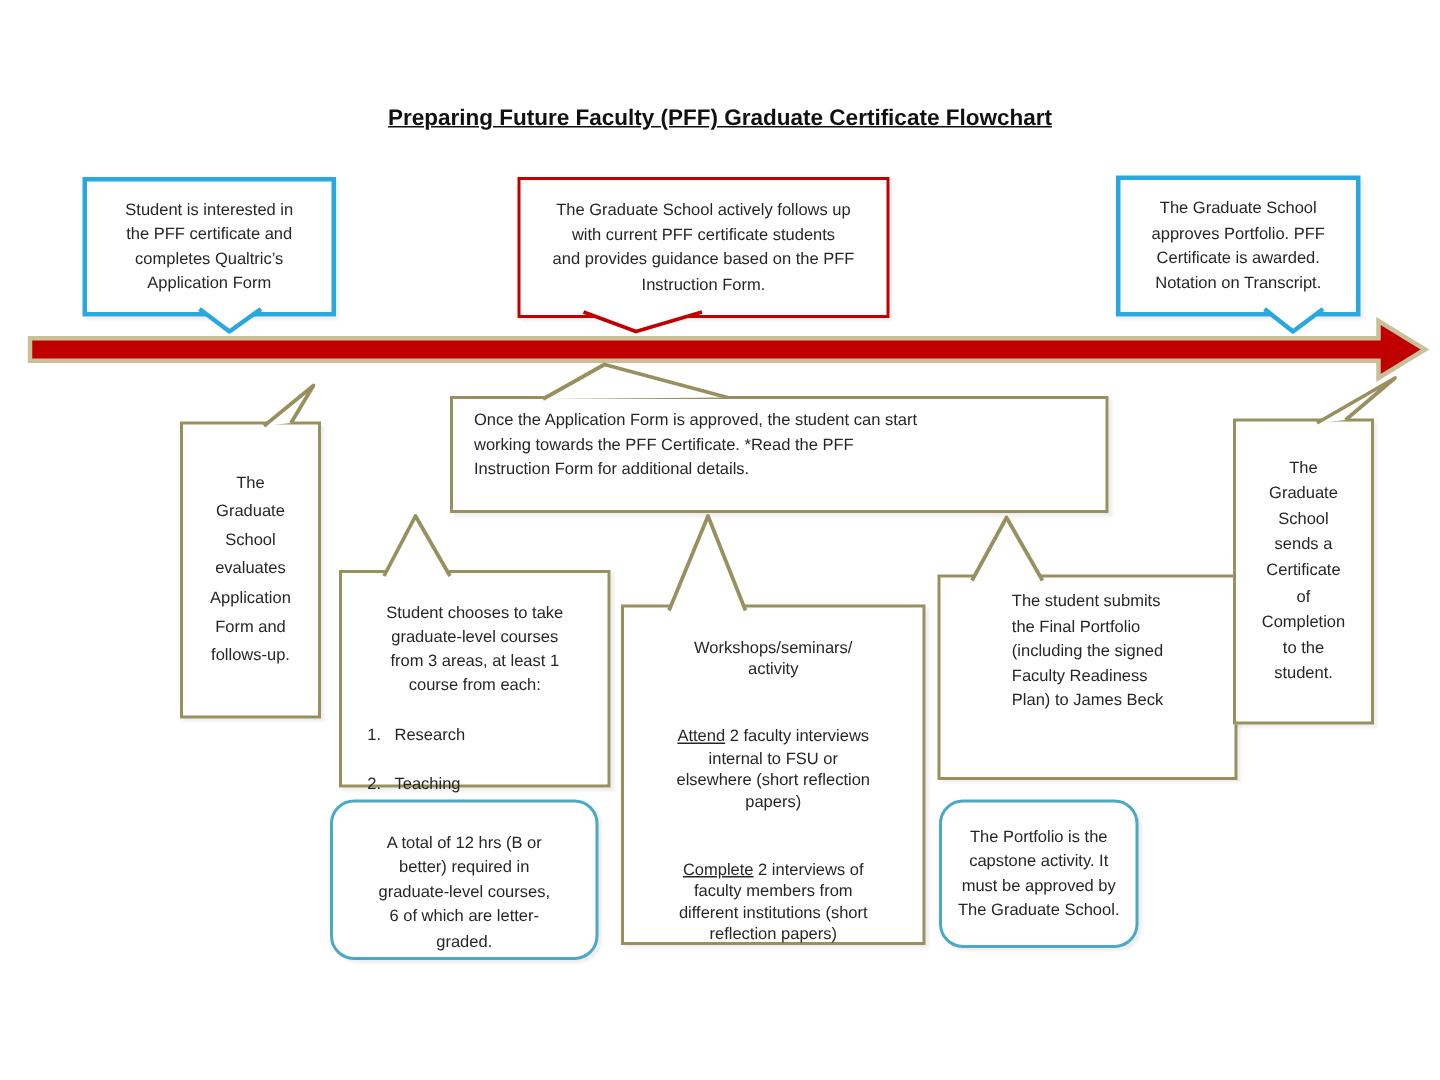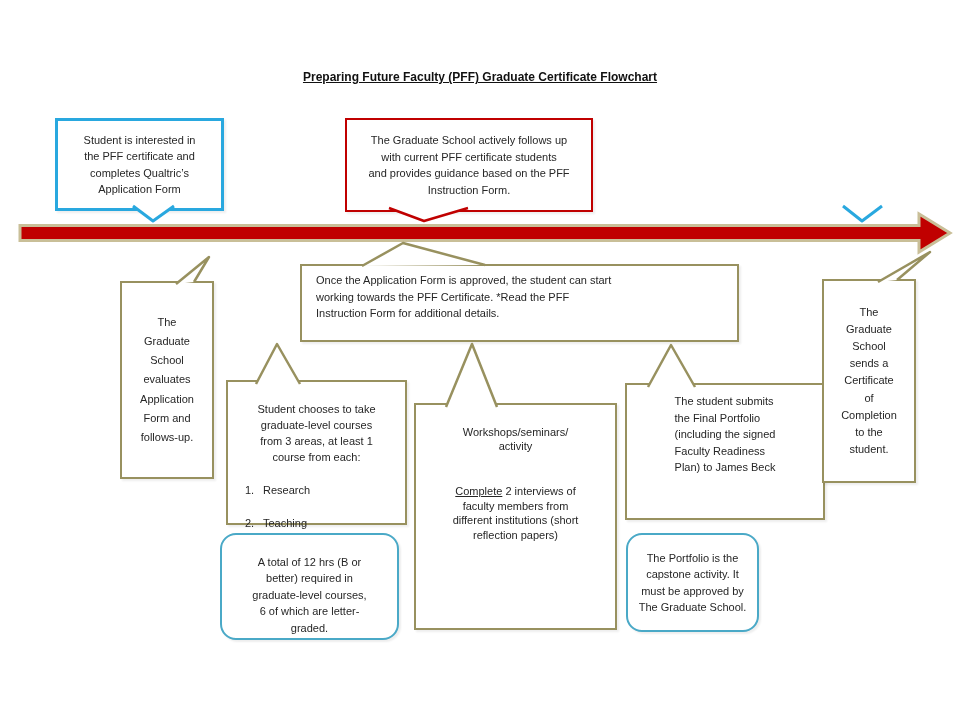--- a/index.html
+++ b/index.html
@@ -2,21 +2,21 @@
 <html><head>
 <meta charset="utf-8">
 <style>
   html,body{margin:0;padding:0;background:#e8e8e8;}
   .stage{
     position:relative;width:960px;height:720px;margin:0 auto;background:#ffffff;
     font-family:"Liberation Sans",sans-serif;color:#262626;overflow:hidden;
   }
   .title{
     position:absolute;left:0;top:70px;width:960px;text-align:center;
-    font-size:12px;font-weight:bold;text-decoration:underline;color:#111;
+    font-size:15px;font-weight:bold;text-decoration:underline;color:#111;
   }
   .box{
     position:absolute;box-sizing:border-box;background:#fff;
     display:flex;align-items:center;justify-content:center;
     text-align:center;white-space:pre-line;line-height:1.5;font-size:11px;
     box-shadow:2px 2px 2px rgba(0,0,0,0.07);
     z-index:1;
   }
   .left-align{justify-content:flex-start;text-align:left;align-items:flex-start;}
   .blue-callout{border:3px solid #29a8df;}
@@ -57,20 +57,26 @@
 the PFF certificate and
 completes Qualtric’s
 Application Form</span>
   </div>
   <div class="box red-callout" id="box-followup">
     <span>The Graduate School actively follows up
 with current PFF certificate students
 and provides guidance based on the PFF
 Instruction Form.</span>
   </div>
+  <div class="box blue-callout" id="box-approve">
+    <span>The Graduate School
+approves Portfolio. PFF
+Certificate is awarded.
+Notation on Transcript.</span>
+  </div>
 
   <div class="box olive" id="box-evaluate">
     <span>The
 Graduate
 School
 evaluates
 Application
 Form and
 follows-up.</span>
   </div>
@@ -95,20 +101,24 @@
     </div>
     <div class="li">
       <span class="num">3.</span>
       <span>Career Development</span>
     </div>
   </div>
 
   <div class="box olive" id="box-workshops" style="white-space:pre-line;">
     <div class="para">Workshops/seminars/
 activity</div>
+    <div class="para"><span class="u">Attend</span><span> 2 faculty interviews
+internal to FSU or
+elsewhere (short reflection
+papers)</span></div>
     <div class="para"><span class="u">Complete</span><span> 2 interviews of
 faculty members from
 different institutions (short
 reflection papers)</span></div>
   </div>
 
   <div class="box olive left-align" id="box-submit">
     <span><span>The student submits
 the Final Portfolio
 (including the signed

